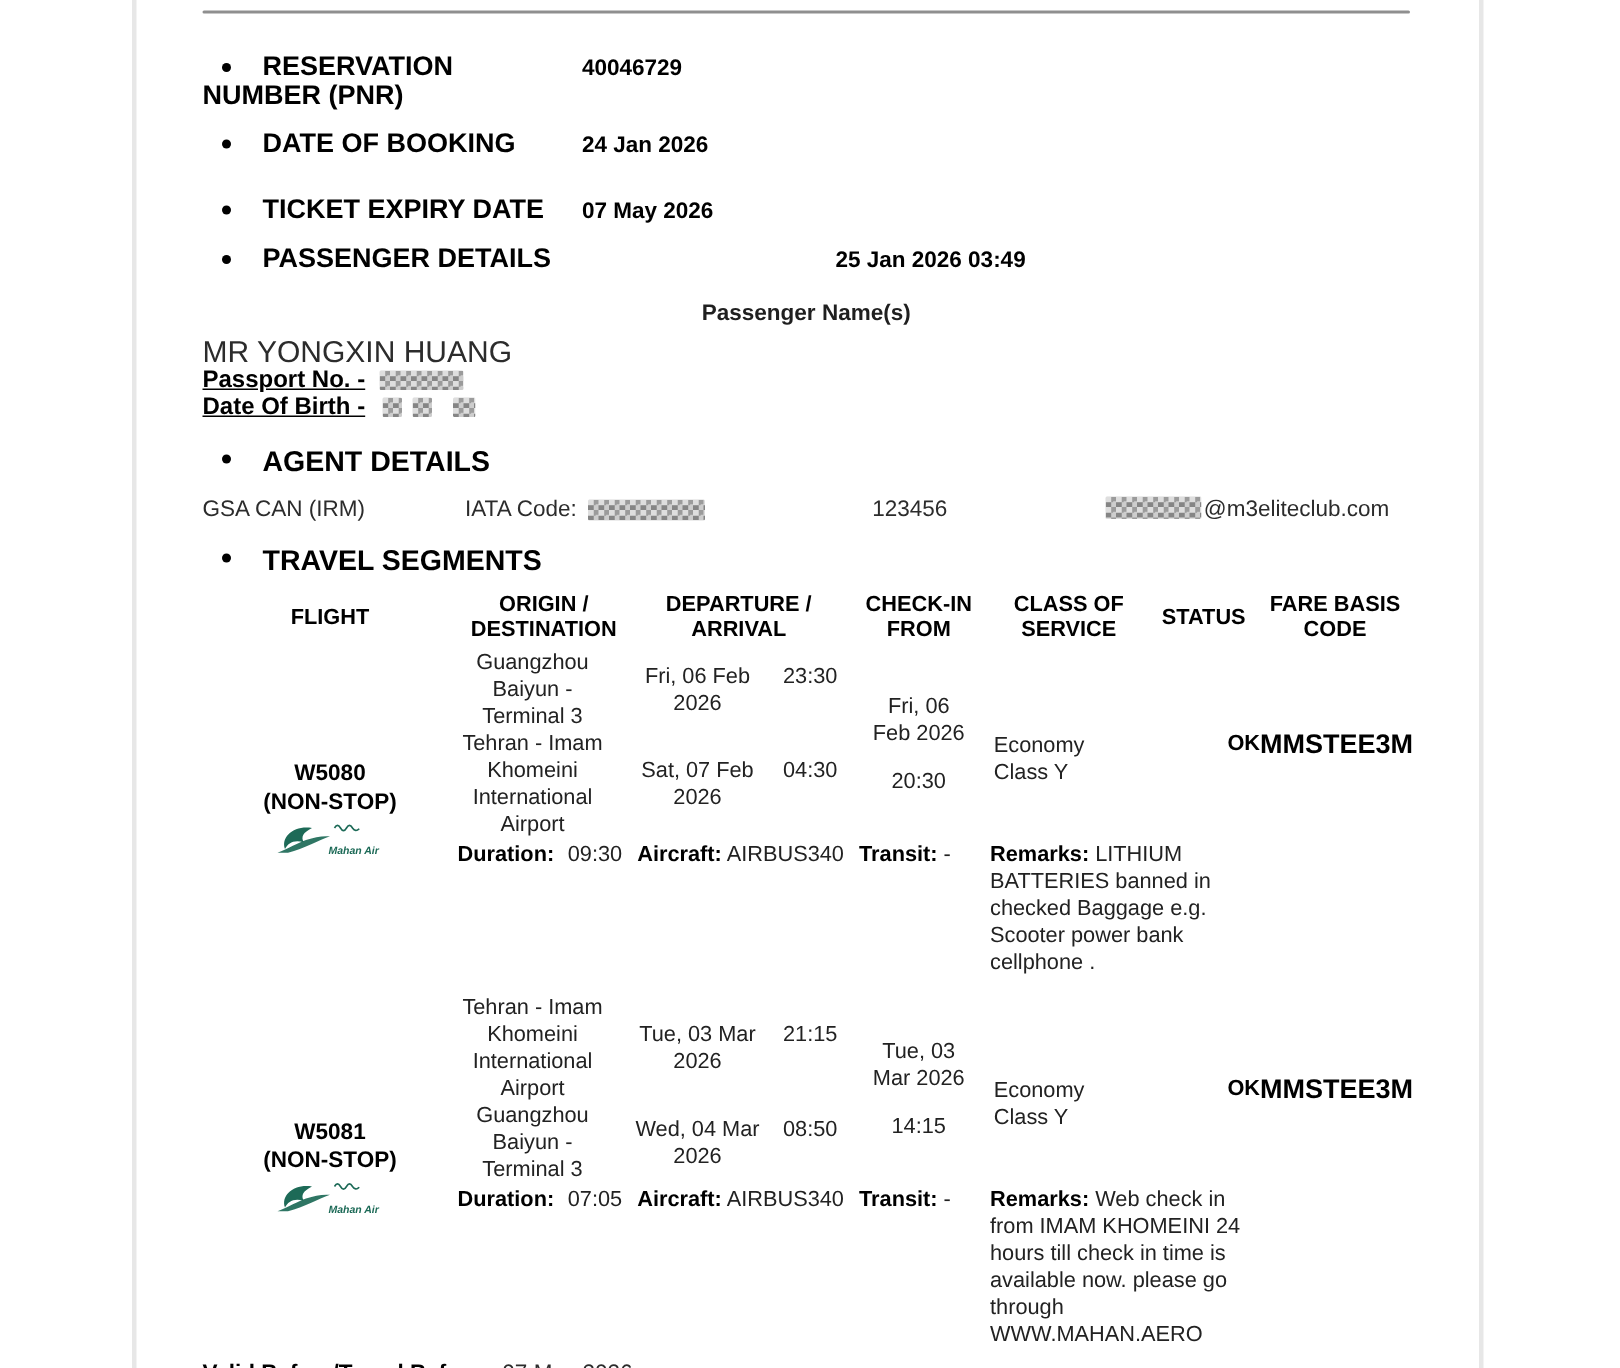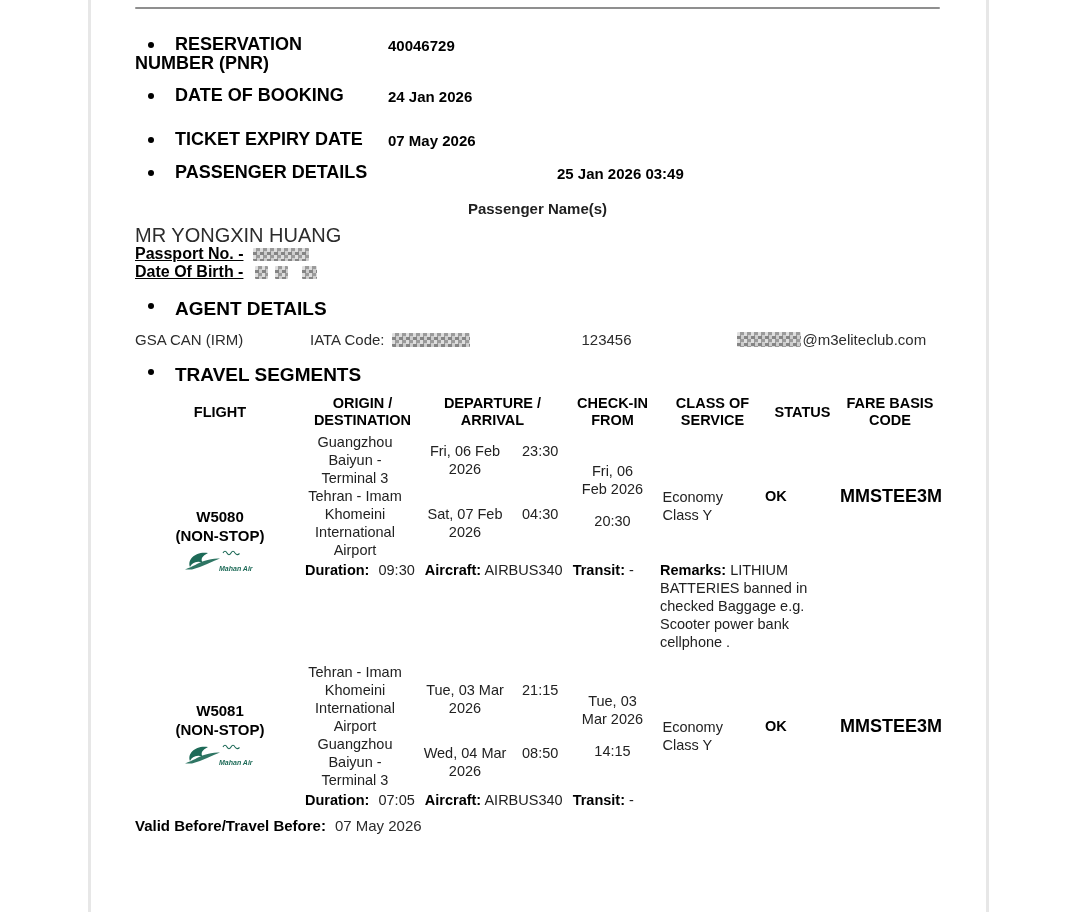--- a/index.html
+++ b/index.html
@@ -68,21 +68,21 @@
   .leg .origin { width:115px;text-align:center; }
   .leg .origin .otxt { max-width:100px; }
   .leg .dt { display:flex; align-items:flex-start; }
   .leg .ldate { width:90px; text-align:center; }
   .leg .ltime { margin-left:12px; width:43px; }
   .checkin-cell { grid-column:5; grid-row:1; align-self:center; text-align:center; }
   .checkin-cell .cdate { max-width:70px; margin:0 auto; }
   .checkin-cell .ctime { margin-top:14px; }
   .class-cell { grid-column:6; grid-row:1; align-self:center; text-align:left;margin-top:20px; }
   .class-cell .inner { max-width:100px; margin:0 auto; }
-  .status-cell { grid-column:7; grid-row:1; align-self:center; text-align:left; font-weight:700; color:#000; }
+  .status-cell { grid-column:7; grid-row:1; align-self:center; text-align:right; font-weight:700; color:#000; }
   .fare-cell { grid-column:8; grid-row:1; align-self:center; text-align:center; font-weight:700; font-size:18px; color:#000; }
   .duration-cell { grid-column:2/6; grid-row:2; }
   .duration-cell b, .remarks-cell b { color:#000; }
   .duration-cell .v { margin-right:6px; }
   .duration-cell .v.dur { margin-left:5px; }
   .remarks-cell { grid-column:6/9; grid-row:2; width:186px; }
 
   .footer-row { margin-top:8px; font-size:15px; }
   .footer-row .flabel { font-weight:700; color:#000; }
   .footer-row .fval { margin-left:9px; color:#2c2c2c; }
@@ -245,18 +245,21 @@
     <div class="class-cell">
         <div class="inner">Economy Class Y</div>
       </div>
     <div class="status-cell">OK</div>
     <div class="fare-cell">MMSTEE3M</div>
     <div class="duration-cell">
       <b>Duration:</b> <span class="v dur">07:05</span>
       <b>Aircraft:</b> <span class="v">AIRBUS340</span>
       <b>Transit:</b> <span class="v">-</span>
     </div>
+    <div class="remarks-cell">
+      <b>Remarks:</b> <span>Web check in from IMAM KHOMEINI 24 hours till check in time is available now. please go through WWW.MAHAN.AERO</span>
+    </div>
   </div>
 
   <div class="footer-row">
     <span class="flabel">Valid Before/Travel Before:</span><span class="fval">07 May 2026</span>
   </div>
 </div>
 
 </body></html>

